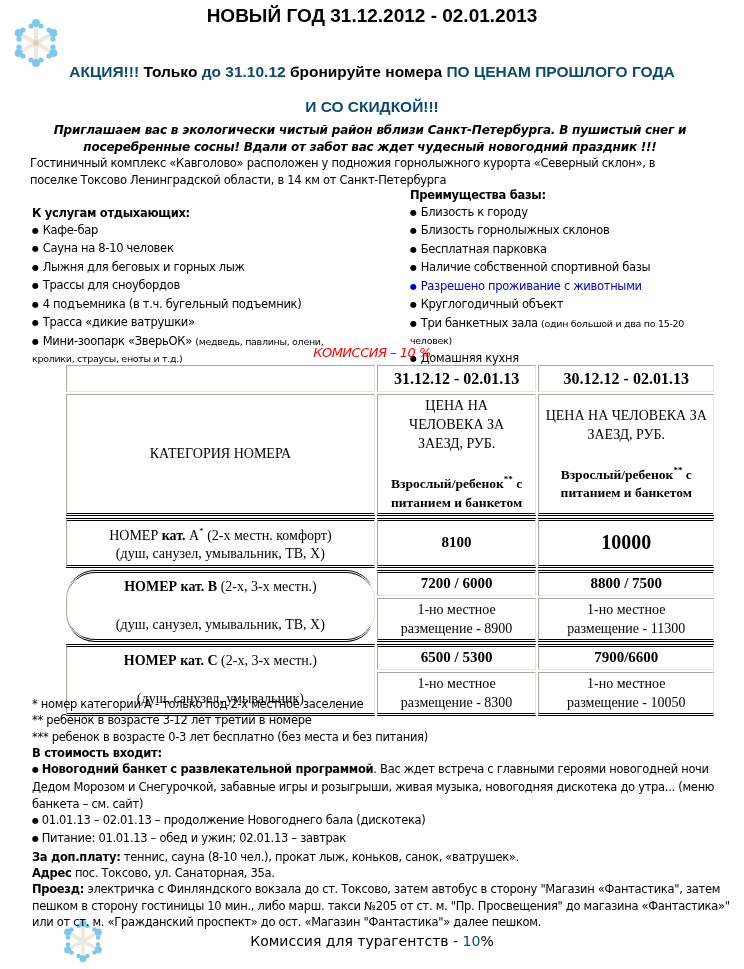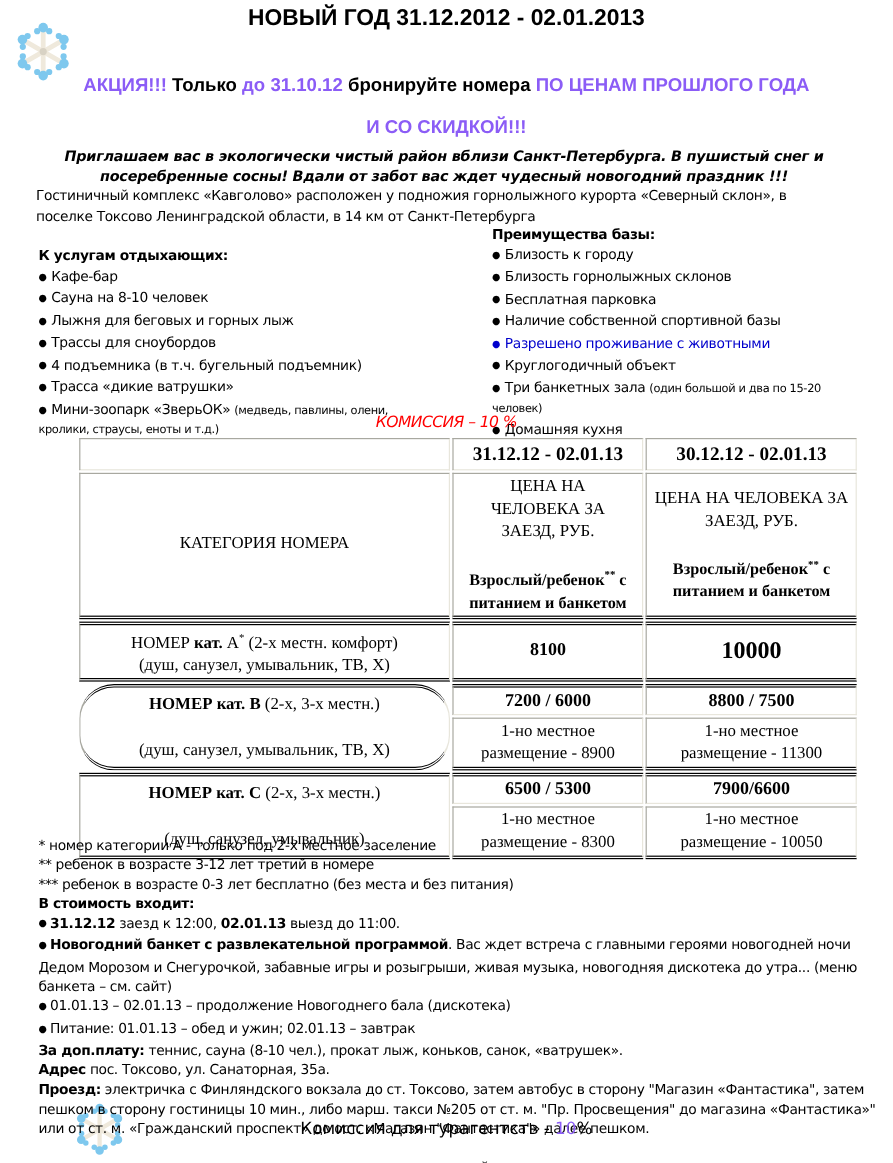--- a/index.html
+++ b/index.html
@@ -4,21 +4,21 @@
   <style>
     * { box-sizing: border-box; margin: 0; padding: 0; }
     html, body { width: 744px; height: 969px; background: #ffffff; overflow: hidden; }
     body { position: relative; font-family: "DejaVu Sans", sans-serif; color: #000; }
 
     .snowflake { position: absolute; width: 52px; height: 52px; }
     .snowflake svg { width: 100%; height: 100%; }
 
     .title { position: absolute; left: 0; width: 744px; text-align: center; font-family: "Liberation Sans", sans-serif; font-weight: bold; font-size: 19px; line-height: 23px; }
     .promo { position: absolute; left: 0; width: 744px; text-align: center; font-family: "Liberation Sans", sans-serif; font-weight: bold; font-size: 15.5px; }
-    .red { color: #8b5cf6; }
+    .red { color: #0c4a6e; }
     .blue { color: #0000cc; }
 
     .invite { position: absolute; left: 20px; width: 700px; text-align: center; font-family: "DejaVu Sans", sans-serif; font-style: italic; font-weight: bold; font-size: 12px; line-height: 17px; letter-spacing: -0.2px; }
     .intro { position: absolute; left: 30px; width: 700px; font-size: 11.5px; line-height: 17px; letter-spacing: -0.3px; }
 
     .list { position: absolute; font-size: 11.5px; line-height: 16.5px; letter-spacing: -0.3px; }
     .list .head { font-weight: bold; }
     .list .item::before { content: "\25CF"; font-size: 8px; margin-right: 4px; position: relative; top: -1px; }
     .list .small { font-size: 9.5px; }
 
@@ -220,21 +220,20 @@
     </td>
   </tr>
 </tbody>
   </table>
 
 <div class="notes" style="top:696px;">
   <div>* номер категории А - только под 2-х местное заселение</div>
   <div>** ребенок в возрасте 3-12 лет третий в номере</div>
   <div>*** ребенок в возрасте 0-3 лет бесплатно (без места и без питания)</div>
   <div class="b">В стоимость входит:</div>
-  <div class="bullet"><span class="b">31.12.12</span><span> заезд к 12:00, </span><span class="b">02.01.13</span><span> выезд до 11:00.</span></div>
   <div class="bullet"><span class="b">Новогодний банкет с развлекательной программой</span><span>. Вас ждет встреча с главными героями новогодней ночи Дедом Морозом и Снегурочкой, забавные игры и розыгрыши, живая музыка, новогодняя дискотека до утра... (меню банкета  – см. сайт)</span></div>
   <div class="bullet">01.01.13 – 02.01.13 – продолжение Новогоднего бала (дискотека)</div>
   <div class="bullet">Питание: 01.01.13 – обед и ужин; 02.01.13 – завтрак</div>
   <div><span class="b">За доп.плату:</span><span> теннис, сауна (8-10 чел.), прокат  лыж, коньков, санок, «ватрушек».</span></div>
   <div><span class="b">Адрес</span><span> пос. Токсово, ул. Санаторная, 35а.</span></div>
   <div><span class="b">Проезд:</span><span> электричка с Финляндского вокзала до ст. Токсово, затем автобус в сторону "Магазин «Фантастика", затем пешком в сторону гостиницы 10 мин., либо марш. такси №205 от ст. м. "Пр. Просвещения" до магазина «Фантастика»" или от ст. м. «Гражданский проспект» до ост. «Магазин "Фантастика"» далее пешком.</span></div>
 </div>
 
 <div class="footer1" style="top:932px;">
   <span>Комиссия для турагентств   - </span><span class="red">10</span><span>%</span>

